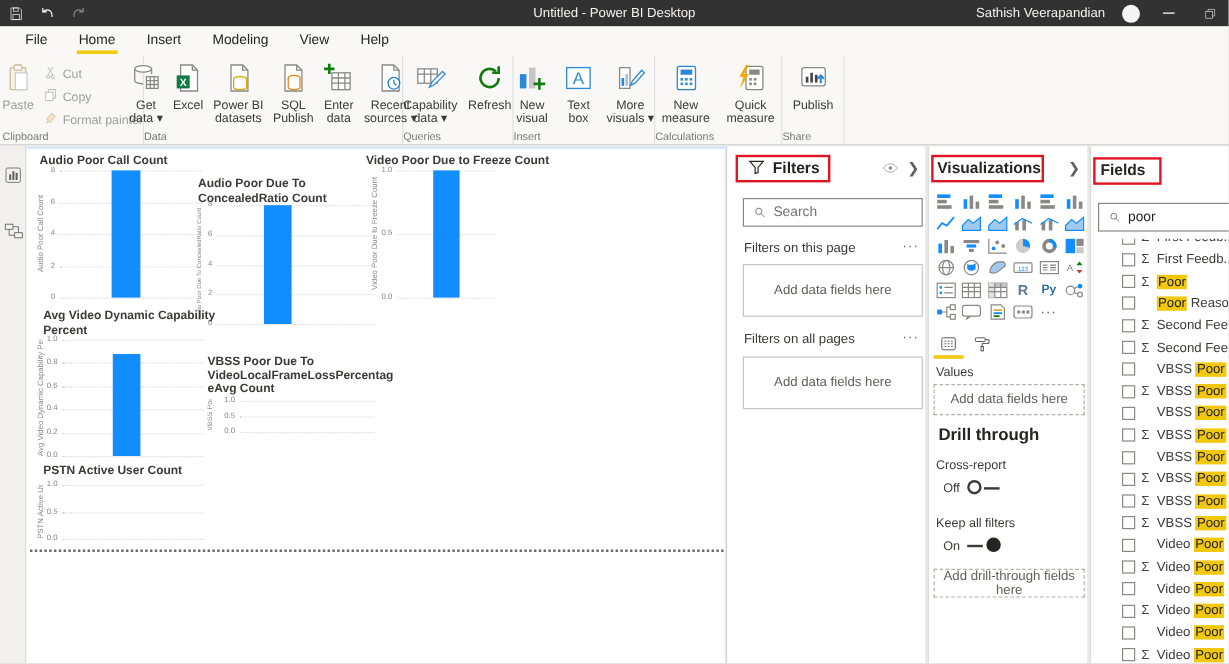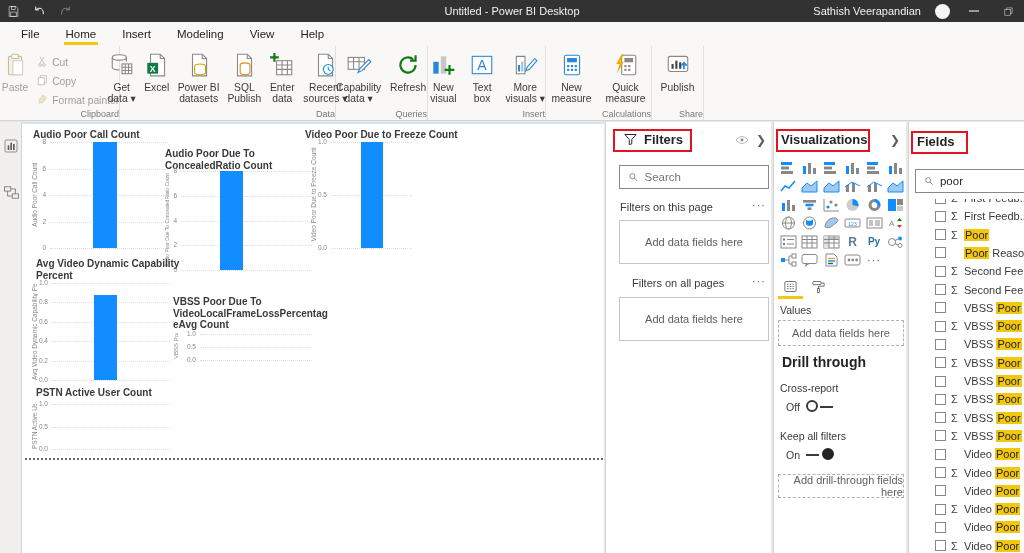--- a/index.html
+++ b/index.html
@@ -15,21 +15,21 @@
   .tb-avatar{width:15px;height:15px;border-radius:50%;background:#f5f5f5;}
   .wbtn{width:20px;height:20px;display:flex;align-items:center;justify-content:center;color:#fff;}
   
   .ribbon{position:absolute;left:0;top:22px;width:1024px;height:99px;background:#f9f8f6;border-bottom:1px solid #d6d4d2;}
   .tabrow{display:flex;height:24px;align-items:stretch;padding-left:8px;font-size:11.5px;color:#252423;}
   .rtab{position:relative;padding:0 13px;display:flex;align-items:center;cursor:default;}
   .rtab.active{font-weight:normal;}
   .rtab.active::after{content:"";position:absolute;left:11px;right:11px;bottom:1px;height:3px;background:#f2c811;}
   .rbody{position:relative;display:flex;height:74px;padding-left:2px;}
   .rgroup{position:relative;border-right:1px solid #e3e1df;display:flex;justify-content:center;gap:8px;padding-top:4px;}
-  .glabel{position:absolute;bottom:1px;left:0;right:0;text-align:right;font-size:9px;color:#797775;}
+  .glabel{position:absolute;bottom:1px;left:0;right:0;text-align:left;font-size:9px;color:#797775;}
   .bigitem{display:flex;flex-direction:column;align-items:center;width:46px;padding-top:2px;}
   .bigitem .bl{font-size:10.3px;line-height:11px;color:#3b3a39;text-align:center;white-space:nowrap;}
   .bigitem.disabled .bl{color:#a19f9d;}
   .smallcol{display:flex;flex-direction:column;gap:3px;padding-top:4px;}
   .smallitem{display:flex;align-items:center;gap:3px;font-size:10.3px;color:#a19f9d;height:16px;white-space:nowrap;}
   
   .workspace{position:absolute;left:0;top:122px;width:1024px;height:431px;background:#e8e8e8;}
   .rail{position:absolute;left:0;top:0;width:22px;height:431px;background:#f1f0ef;border-right:1px solid #d6d4d2;}
   .rail .ric{width:22px;height:24px;display:flex;align-items:center;justify-content:center;margin-top:12px;}
   .canvas{position:absolute;left:22px;top:0;width:582px;height:431px;background:#fff;border-top:2px solid #d3e6f8;}
@@ -442,21 +442,21 @@
       <div class="searchbox" style="left:13px;top:43px;width:150px;height:24px;">
         <svg width="12" height="12" viewBox="0 0 24 24" fill="none">
             <circle cx="10" cy="10" r="6" stroke="#605e5c" stroke-width="1.6"></circle>
             <path d="M14.5 14.5L21 21" stroke="#605e5c" stroke-width="1.6"></path>
           </svg>
         <input placeholder="Search" style="">
       </div>
       <div class="flt-sec" style="left:14px;top:79px;">Filters on this page</div>
       <div class="dots3" style="left:146px;top:77px;">···</div>
       <div class="addbox" style="left:13px;top:98px;width:150px;height:44px;">Add data fields here</div>
-      <div class="flt-sec" style="left:14px;top:155px;margin-left:12px;">Filters on all pages</div>
+      <div class="flt-sec" style="left:14px;top:155px;">Filters on all pages</div>
       <div class="dots3" style="left:146px;top:153px;">···</div>
       <div class="addbox" style="left:13px;top:175px;width:150px;height:44px;">Add data fields here</div>
     </div>
 
     <div class="pane" style="left:773px;width:133px;border-left:1px solid #d6d4d2;">
       <div class="pane-h" style="left:7px;top:10px;">Visualizations</div>
       <span class="chev" style="left:116px;top:11px;">❯</span>
       <div class="vgrid" id="vizGrid" style="left:5px;top:38px;">
           <div class="vi">
             <svg width="17" height="14" viewBox="0 0 17 14" fill="none">
@@ -708,21 +708,21 @@
           </span>
       </div>
       <div class="seclabel" style="left:6px;top:308px;">Keep all filters</div>
       <div class="toggle" style="left:12px;top:326px;">
         <span>On</span>
         <span class="tgl on">
             <span class="track"></span>
             <span class="knob"></span>
           </span>
       </div>
-      <div class="addbox dashed" style="left:4px;top:352px;width:126px;height:24px;text-align:right;">Add drill-through fields here</div>
+      <div class="addbox dashed" style="left:4px;top:352px;width:126px;height:24px;">Add drill-through fields here</div>
     </div>
 
     <div class="pane" style="left:908px;width:116px;border-left:1px solid #d6d4d2;">
       <div class="pane-h" style="left:8px;top:12px;">Fields</div>
       <div class="searchbox" style="left:6px;top:47px;width:112px;height:24px;">
         <svg width="12" height="12" viewBox="0 0 24 24" fill="none">
             <circle cx="10" cy="10" r="6" stroke="#605e5c" stroke-width="1.6"></circle>
             <path d="M14.5 14.5L21 21" stroke="#605e5c" stroke-width="1.6"></path>
           </svg>
         <input value="poor" style="">

